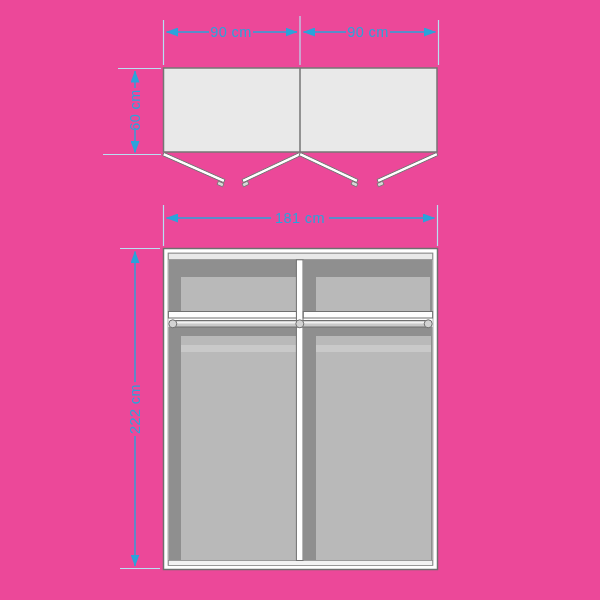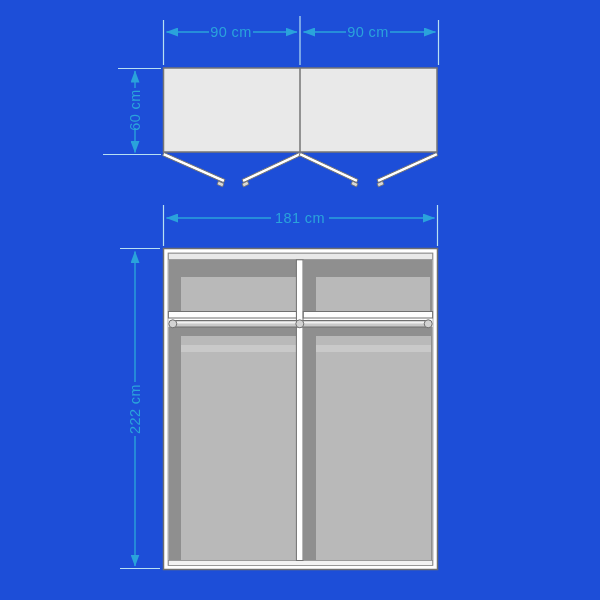--- a/index.html
+++ b/index.html
@@ -1,17 +1,17 @@
 <!DOCTYPE html>
 <html><head>
 <meta charset="utf-8">
 <style>
   html,body{margin:0;padding:0;background:#ffffff;}
   .canvas{
-    position:relative;width:600px;height:600px;background:#1d4ed8;
+    position:relative;width:600px;height:600px;background:#ec4899;
     font-family:"Liberation Sans", sans-serif;overflow:hidden;
   }
   svg{position:absolute;left:0;top:0;}
   text.dim{
     fill:#2aa3db;font-size:14.5px;letter-spacing:0.4px;
     font-family:"Liberation Sans", sans-serif;
   }
 </style>
 </head>
 <body>

